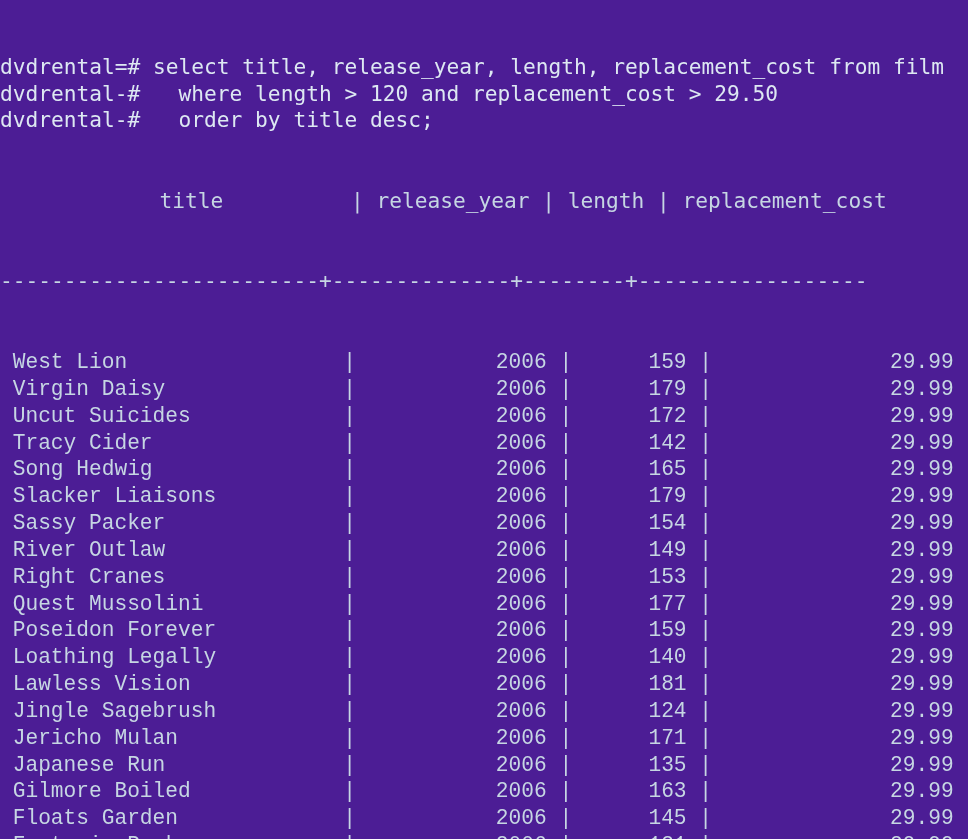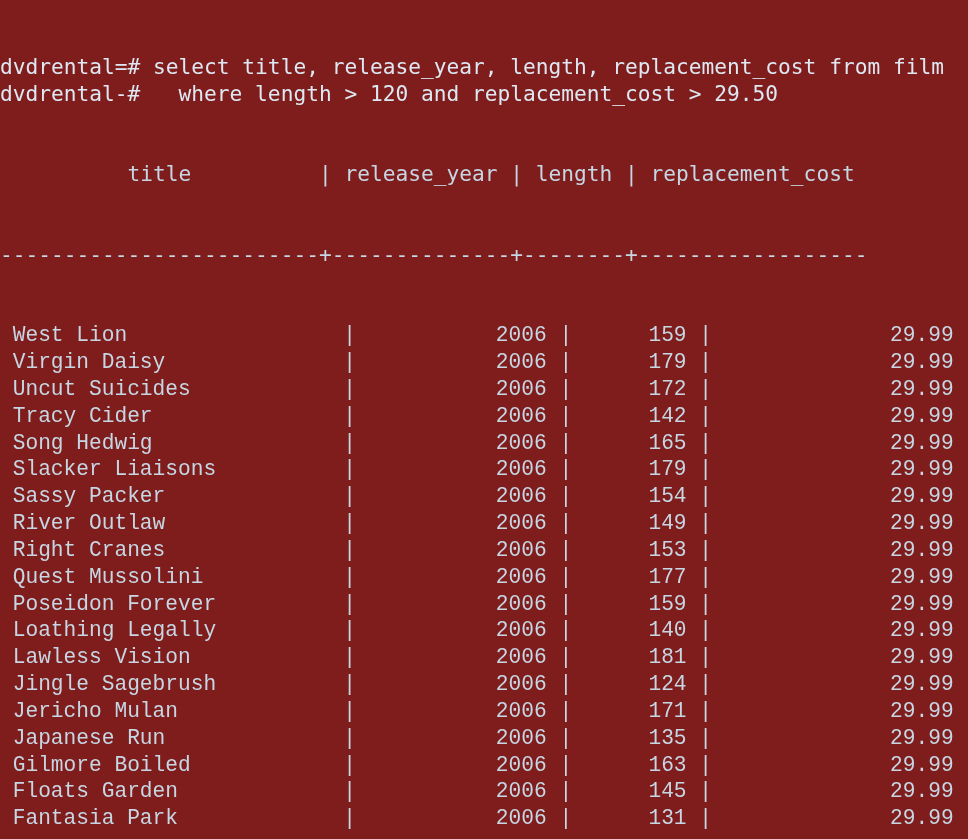--- a/index.html
+++ b/index.html
@@ -8,52 +8,53 @@
     background: #22262b;
   }
   body {
     width: 968px;
     height: 839px;
     overflow: hidden;
   }
   #terminal {
     width: 968px;
     height: 839px;
-    background: #7f1d1d;
+    background: #4c1d95;
     color: #c6d6e3;
     font-family: "DejaVu Sans Mono", "Liberation Mono", monospace;
     font-size: 21.2px;
     line-height: 26.85px;
     letter-spacing: 0px;
     padding: 0;
     box-sizing: border-box;
     white-space: pre;
     overflow: hidden;
   }
   .line {
     white-space: pre;
     height: 26.85px;
     display: block;
   }
   .cmd {
     color: #dde8f2;
   }
   .hdr {
     color: #c6d6e3;
+    padding-left: 32px;
   }
   .sep {
     color: #c6d6e3;
   }
   .row {
     color: #c6d6e3;
     font-family: Liberation Mono, monospace;
   }
 </style>
 </head>
 <body>
 
 <div id="terminal">
-  <div id="query-block"><div class="line cmd">dvdrental=# select title, release_year, length, replacement_cost from film</div><div class="line cmd">dvdrental-#   where length &gt; 120 and replacement_cost &gt; 29.50</div></div>
+  <div id="query-block"><div class="line cmd">dvdrental=# select title, release_year, length, replacement_cost from film</div><div class="line cmd">dvdrental-#   where length &gt; 120 and replacement_cost &gt; 29.50</div><div class="line cmd">dvdrental-#   order by title desc;</div></div>
   <div class="line hdr">          title          | release_year | length | replacement_cost </div>
   <div class="line sep">-------------------------+--------------+--------+------------------</div>
   <div id="rows-block"><div class="line row"> West Lion                 |           2006 |      159 |              29.99 </div><div class="line row"> Virgin Daisy              |           2006 |      179 |              29.99 </div><div class="line row"> Uncut Suicides            |           2006 |      172 |              29.99 </div><div class="line row"> Tracy Cider               |           2006 |      142 |              29.99 </div><div class="line row"> Song Hedwig               |           2006 |      165 |              29.99 </div><div class="line row"> Slacker Liaisons          |           2006 |      179 |              29.99 </div><div class="line row"> Sassy Packer              |           2006 |      154 |              29.99 </div><div class="line row"> River Outlaw              |           2006 |      149 |              29.99 </div><div class="line row"> Right Cranes              |           2006 |      153 |              29.99 </div><div class="line row"> Quest Mussolini           |           2006 |      177 |              29.99 </div><div class="line row"> Poseidon Forever          |           2006 |      159 |              29.99 </div><div class="line row"> Loathing Legally          |           2006 |      140 |              29.99 </div><div class="line row"> Lawless Vision            |           2006 |      181 |              29.99 </div><div class="line row"> Jingle Sagebrush          |           2006 |      124 |              29.99 </div><div class="line row"> Jericho Mulan             |           2006 |      171 |              29.99 </div><div class="line row"> Japanese Run              |           2006 |      135 |              29.99 </div><div class="line row"> Gilmore Boiled            |           2006 |      163 |              29.99 </div><div class="line row"> Floats Garden             |           2006 |      145 |              29.99 </div><div class="line row"> Fantasia Park             |           2006 |      131 |              29.99 </div></div>
   
 </div>
 
 </body></html>

